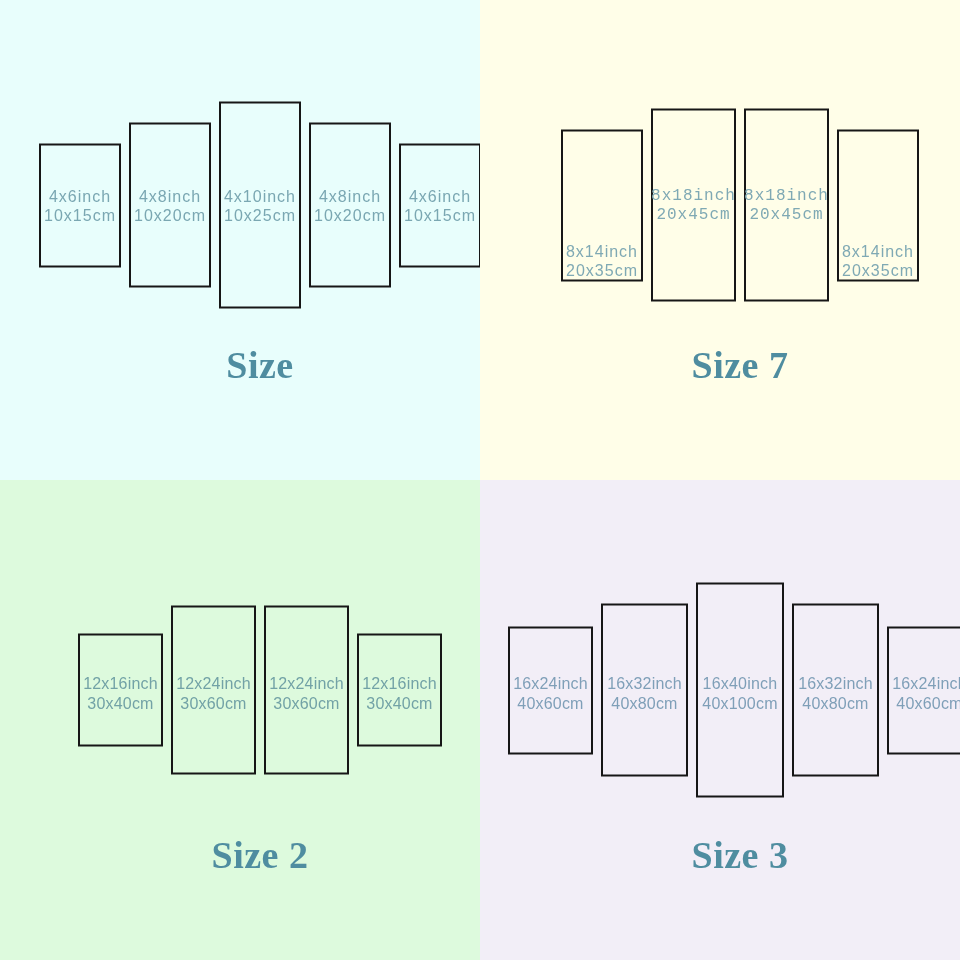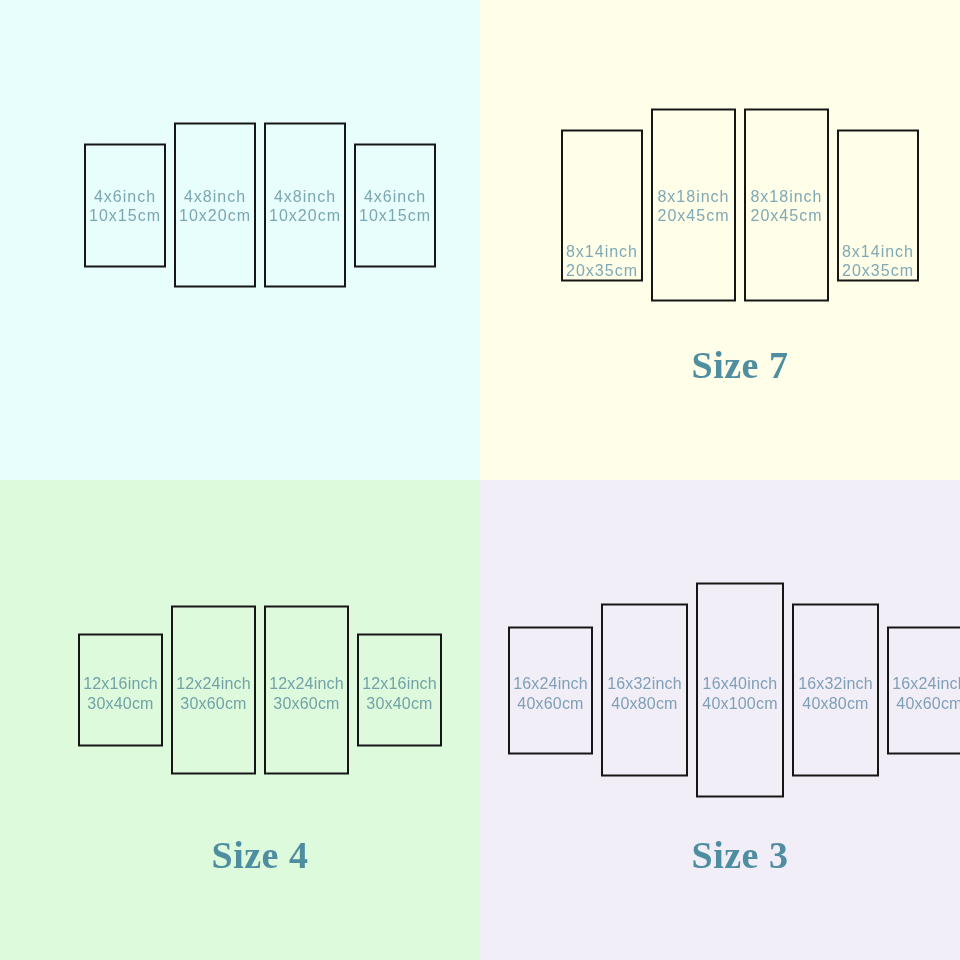--- a/index.html
+++ b/index.html
@@ -53,21 +53,21 @@
     color:var(--title-color,#4f8da0);
     letter-spacing:0.5px;
   }
   .q0 .title,.q1 .title{top:345px;}
   .q2 .title,.q3 .title{top:355px;}
   
   .q0 .p1,.q0 .p5{width:82px;height:124px;}
   .q0 .p2,.q0 .p4{width:82px;height:165px;}
   .q0 .p3{width:82px;height:207px;}
   .q1 .p1,.q1 .p5{width:82px;height:152px;align-items:flex-end;}
-  .q1 .p2,.q1 .p4{width:85px;height:193px;}
+  .q1 .p2,.q1 .p4{width:85px;height:193px;font-family:Liberation Mono, monospace;}
   .q1 .p3{width:86px;height:237px;}
   .q2 .p1,.q2 .p5{width:85px;height:113px;}
   .q2 .p2,.q2 .p4{width:85px;height:169px;}
   .q2 .p3{width:84px;height:226px;}
   .q3 .p1,.q3 .p5{width:85px;height:128px;}
   .q3 .p2,.q3 .p4{width:87px;height:173px;}
   .q3 .p3{width:88px;height:215px;}
 </style>
 </head>
 <body>
@@ -81,33 +81,40 @@
           <div>4x6inch</div>
           <div>10x15cm</div>
         </div>
       </div>
       <div class="panel p2">
         <div class="panel-label">
           <div>4x8inch</div>
           <div>10x20cm</div>
         </div>
       </div>
+      <div class="panel p3">
+        <div class="panel-label">
+          <div>4x10inch</div>
+          <div>10x25cm</div>
+        </div>
+      </div>
       <div class="panel p4">
         <div class="panel-label">
           <div>4x8inch</div>
           <div>10x20cm</div>
         </div>
       </div>
       <div class="panel p5">
         <div class="panel-label">
           <div>4x6inch</div>
           <div>10x15cm</div>
         </div>
       </div>
     </div>
+    <div class="title">Size</div>
   </section>
 
   <section class="quadrant q1" style="--q-bg: #fffee8; --q-text: #7fa9b4;">
     <div class="panels">
       <div class="panel p1">
         <div class="panel-label">
           <div>8x14inch</div>
           <div>20x35cm</div>
         </div>
       </div>
@@ -153,21 +160,21 @@
           <div>30x60cm</div>
         </div>
       </div>
       <div class="panel p5">
         <div class="panel-label">
           <div>12x16inch</div>
           <div>30x40cm</div>
         </div>
       </div>
     </div>
-    <div class="title">Size 4</div>
+    <div class="title">Size 2</div>
   </section>
 
   <section class="quadrant q3" style="--q-bg: #f2eef7; --q-text: #7f9fb8;">
     <div class="panels">
       <div class="panel p1">
         <div class="panel-label">
           <div>16x24inch</div>
           <div>40x60cm</div>
         </div>
       </div>

